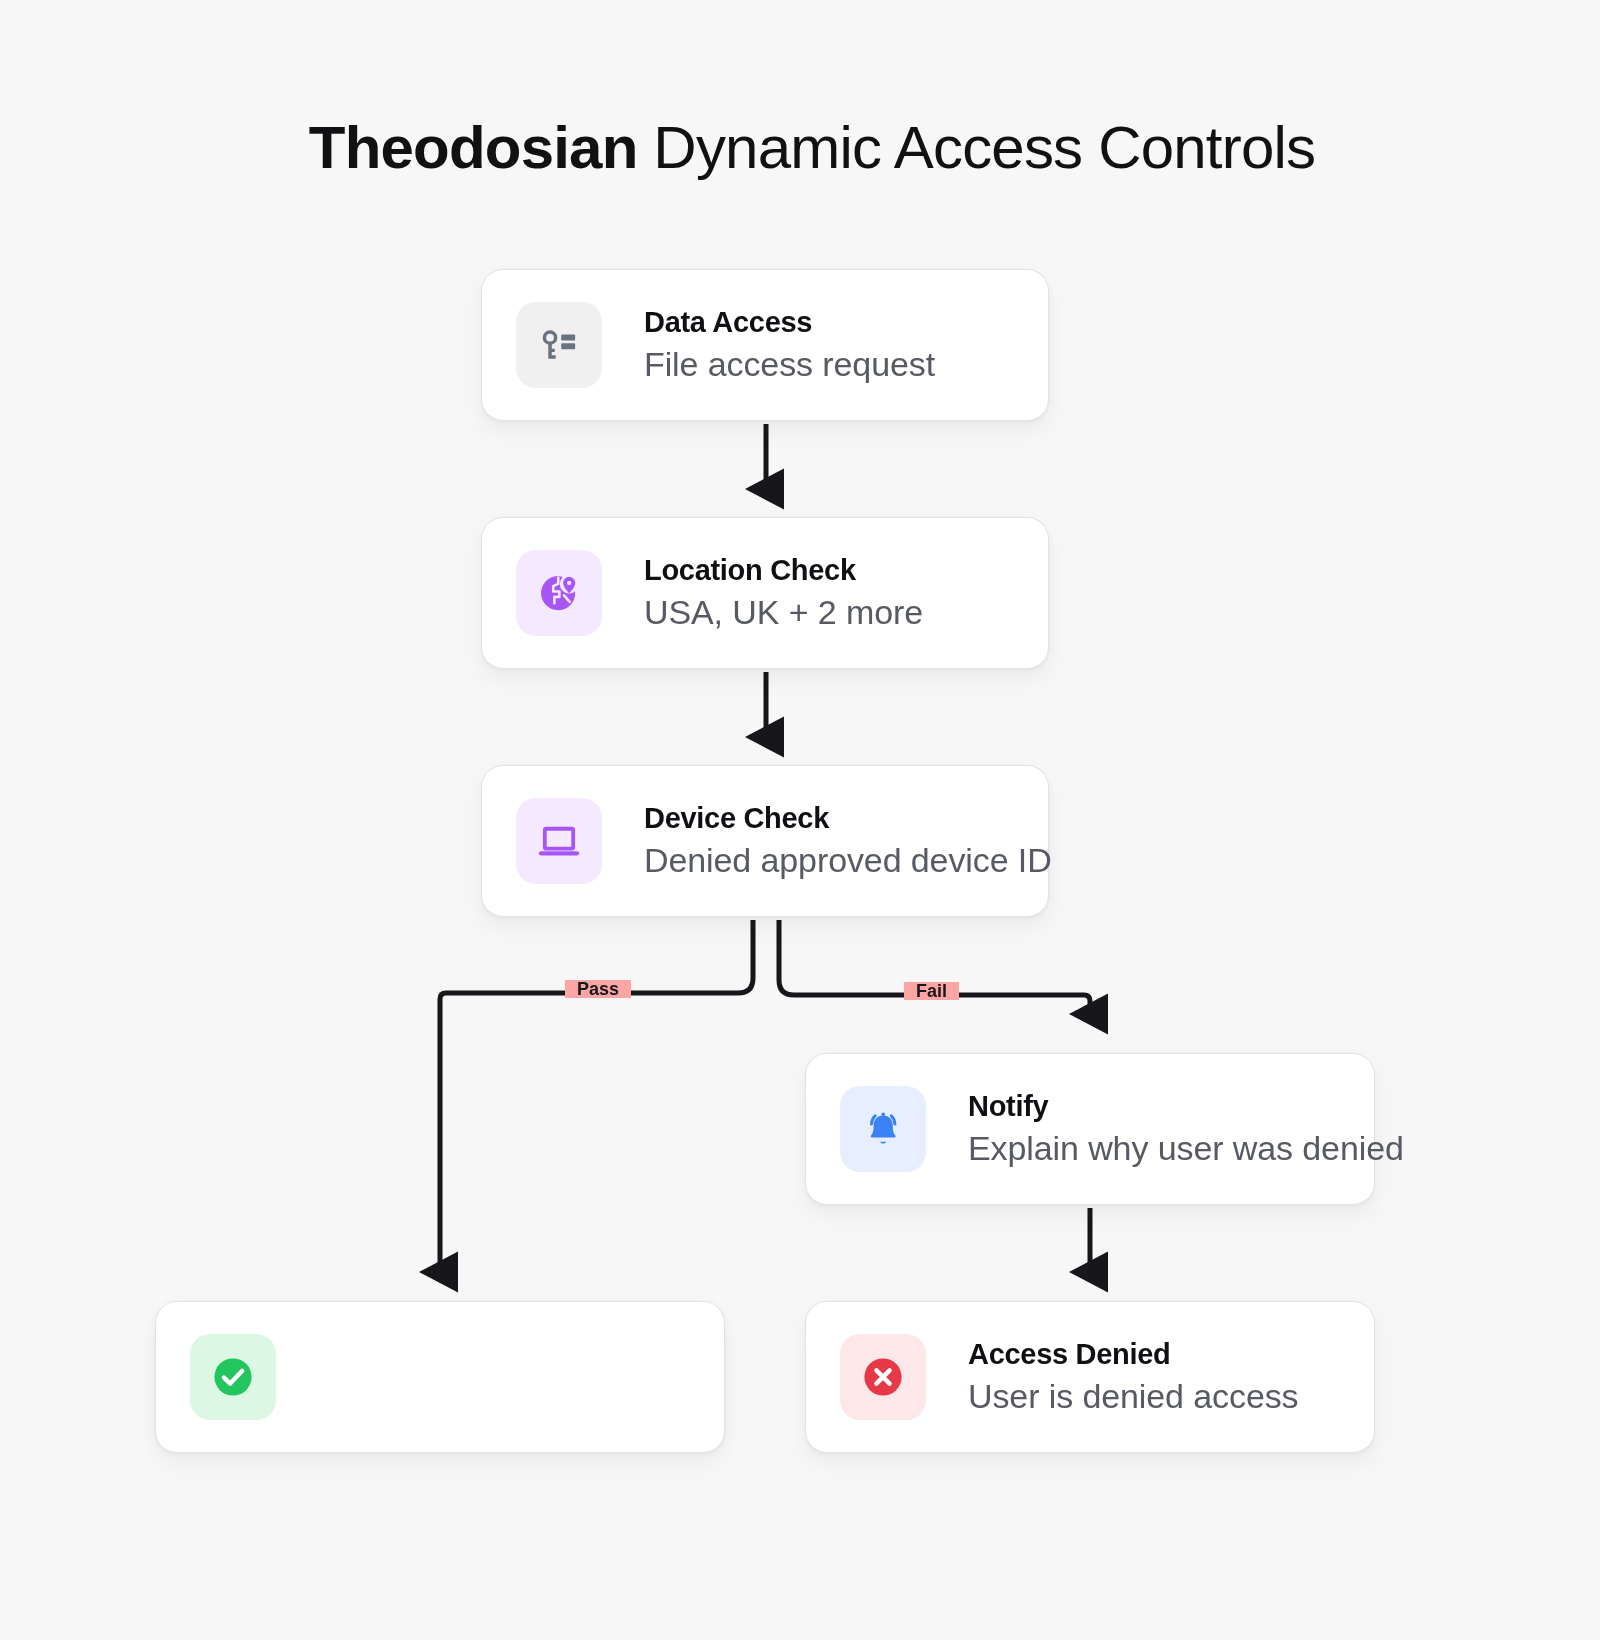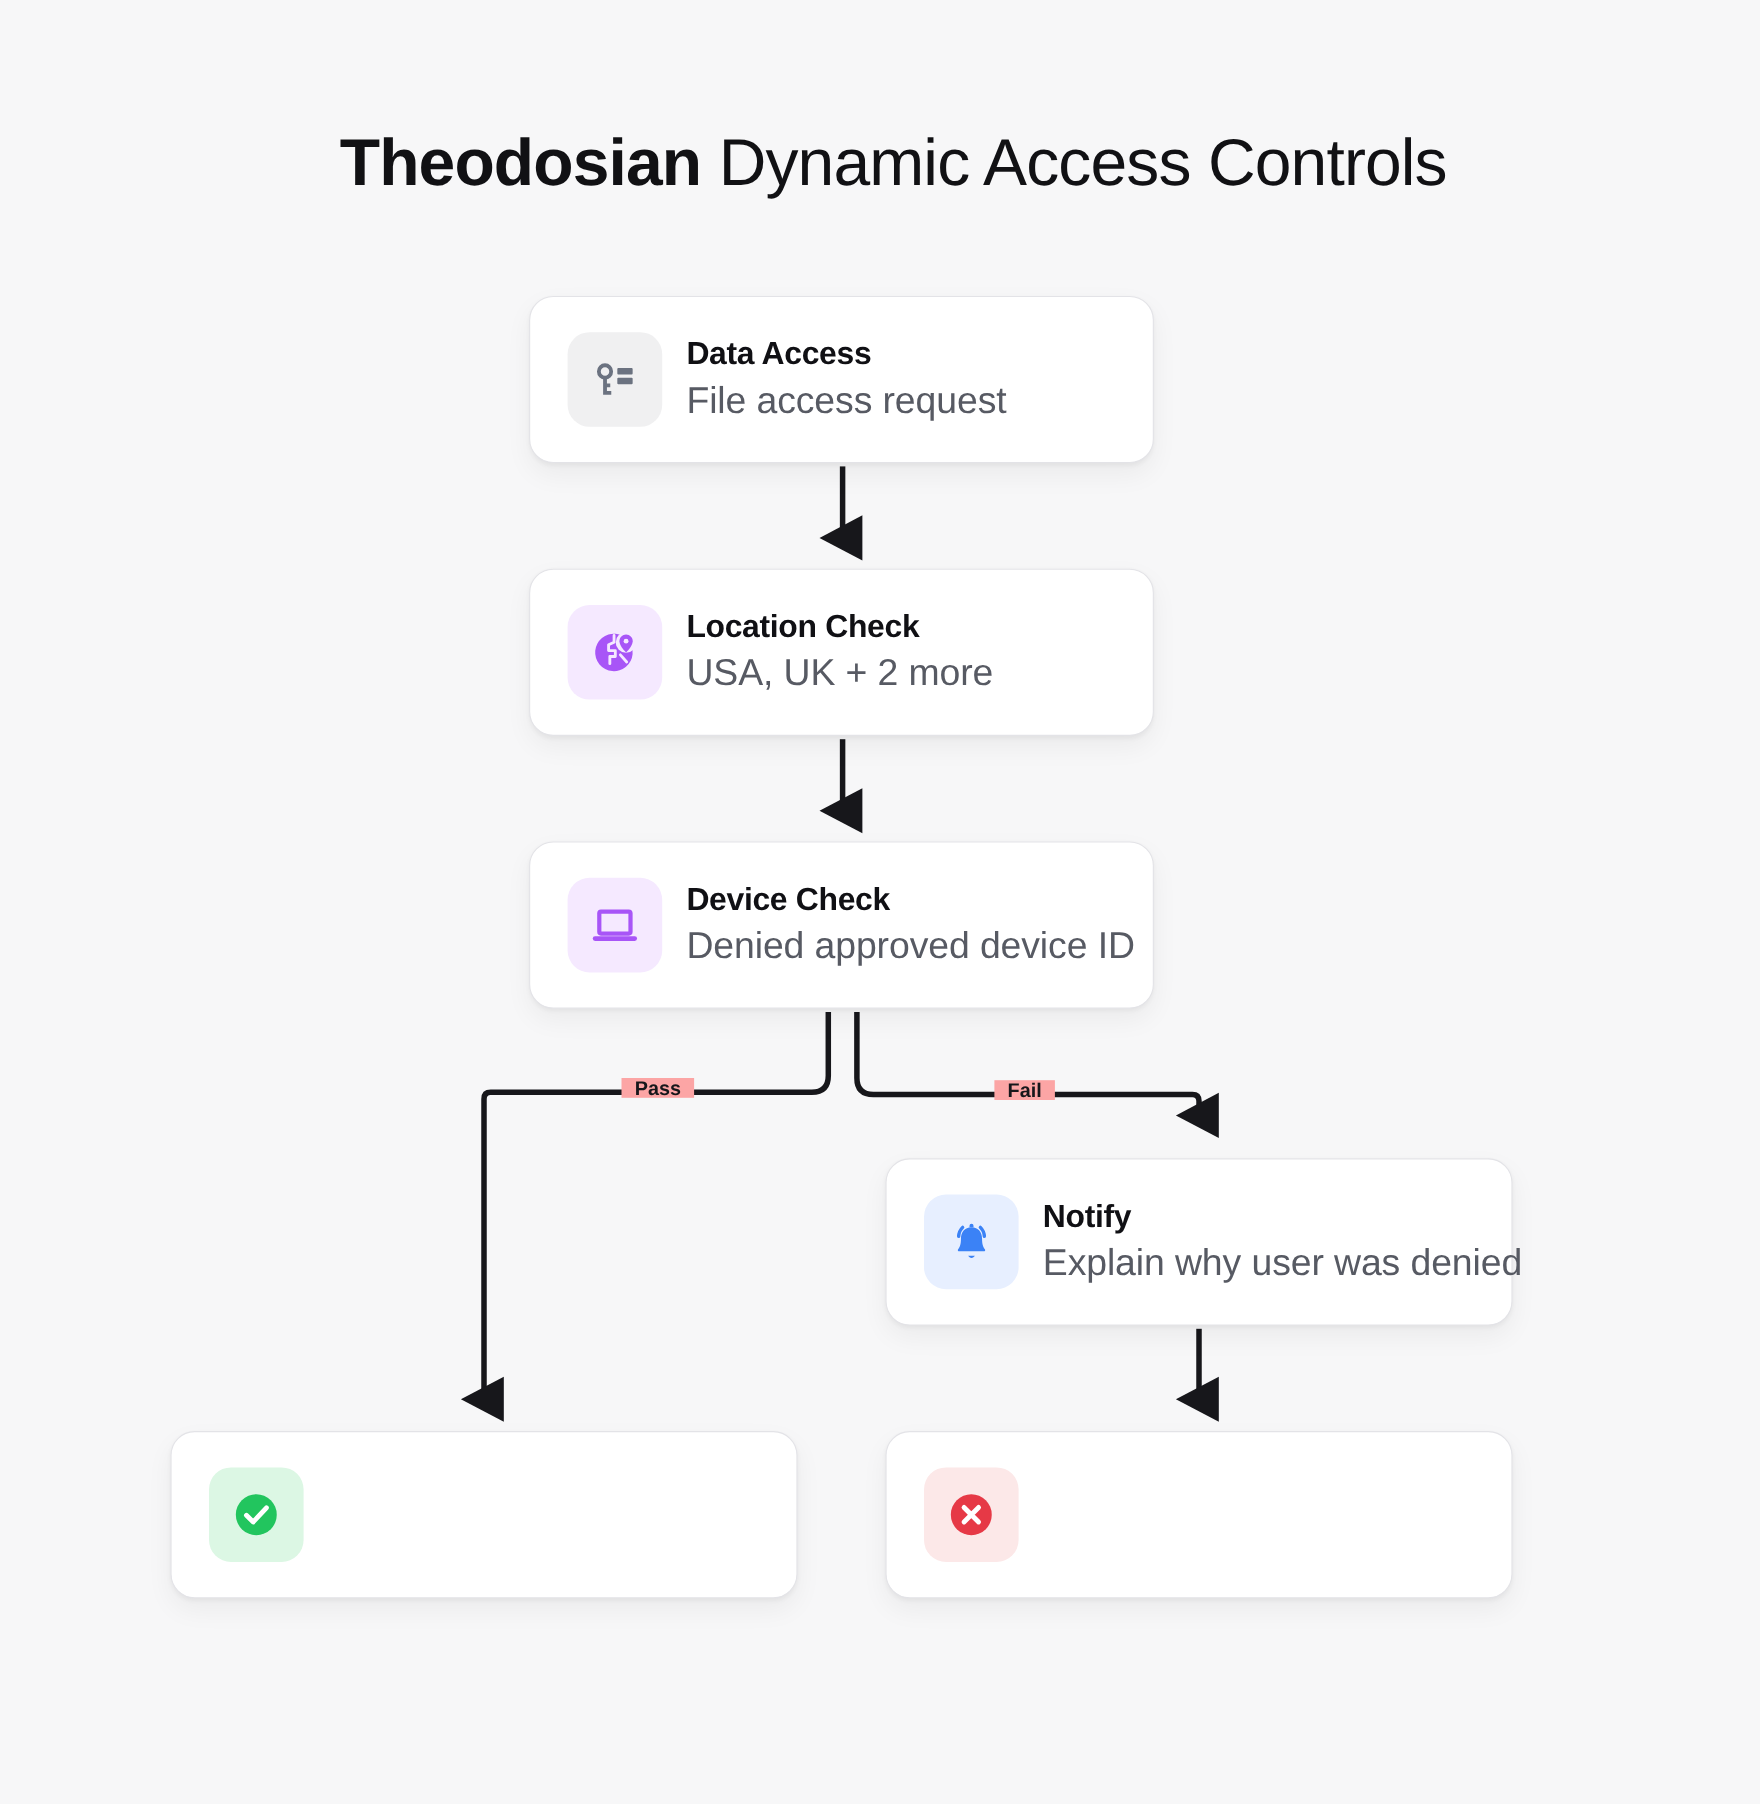--- a/index.html
+++ b/index.html
@@ -60,21 +60,21 @@
 
   
   .card {
     position: absolute;
     background: #ffffff;
     border: 1px solid #e3e3e7;
     border-radius: 22px;
     box-sizing: border-box;
     display: flex;
     align-items: center;
-    gap: 22px;
+    gap: 42px;
     padding: 0 34px;
     box-shadow: 0 2px 4px rgba(16,18,27,0.045), 0 10px 24px rgba(16,18,27,0.05);
   }
 
   .card-icon {
     width: 86px;
     height: 86px;
     border-radius: 20px;
     flex: 0 0 86px;
     display: flex;
@@ -226,13 +226,17 @@
   </div>
 </div>
 
 <div class="card" id="card-denied">
   <div class="card-icon tint-red">
     <svg width="48" height="48" viewBox="0 0 24 24">
       <circle cx="12" cy="12" r="9.3" fill="#e63946"></circle>
       <path d="M8.7,8.7 L15.3,15.3 M15.3,8.7 L8.7,15.3" fill="none" stroke="#ffffff" stroke-width="2.2" stroke-linecap="round"></path>
     </svg>
   </div>
+  <div class="card-text">
+    <div class="card-title">Access Denied</div>
+    <div class="card-sub">User is denied access</div>
+  </div>
 </div>
 
 </body></html>

